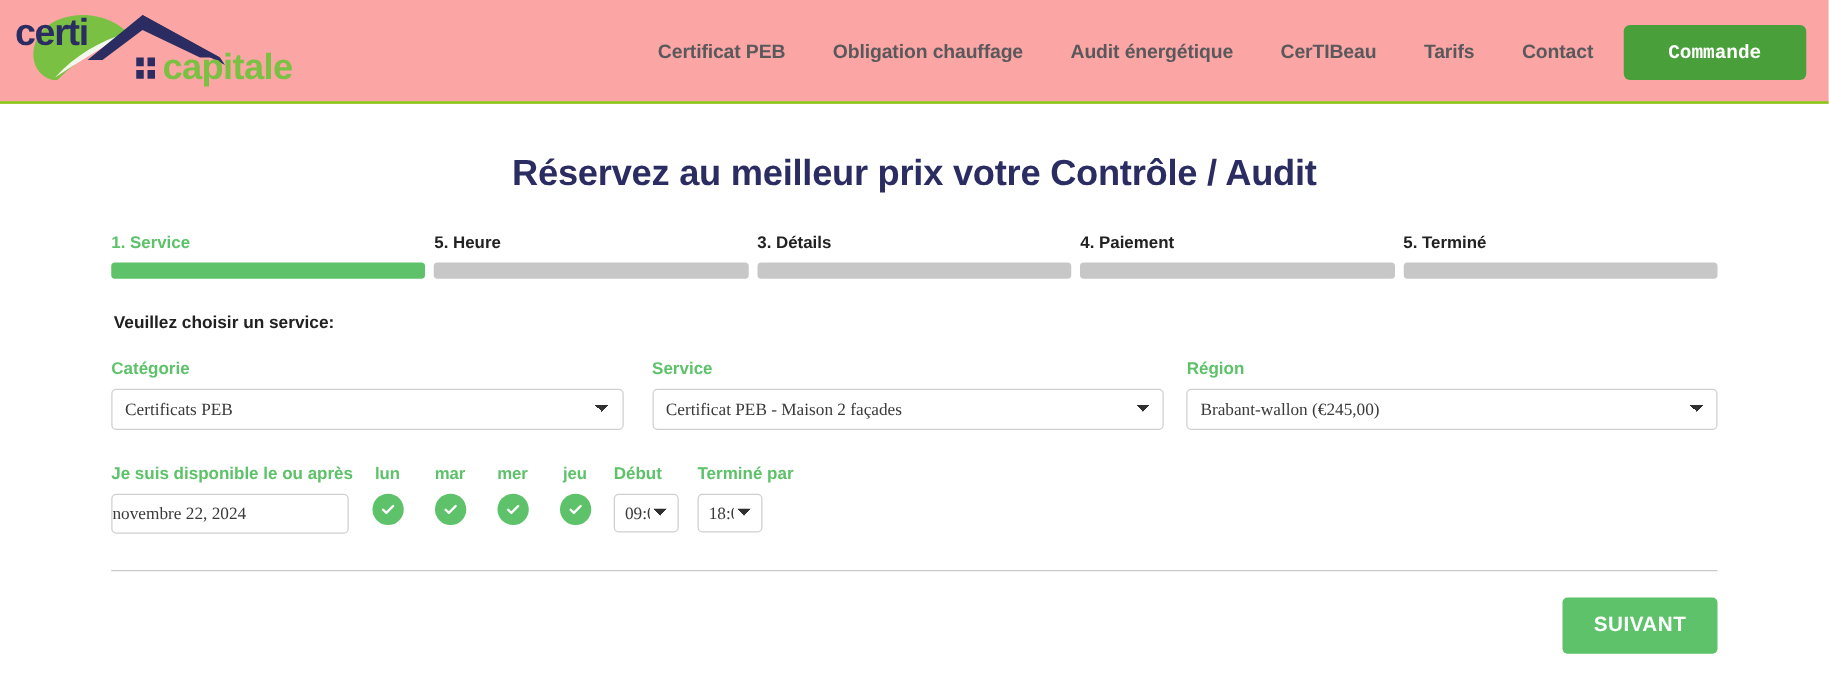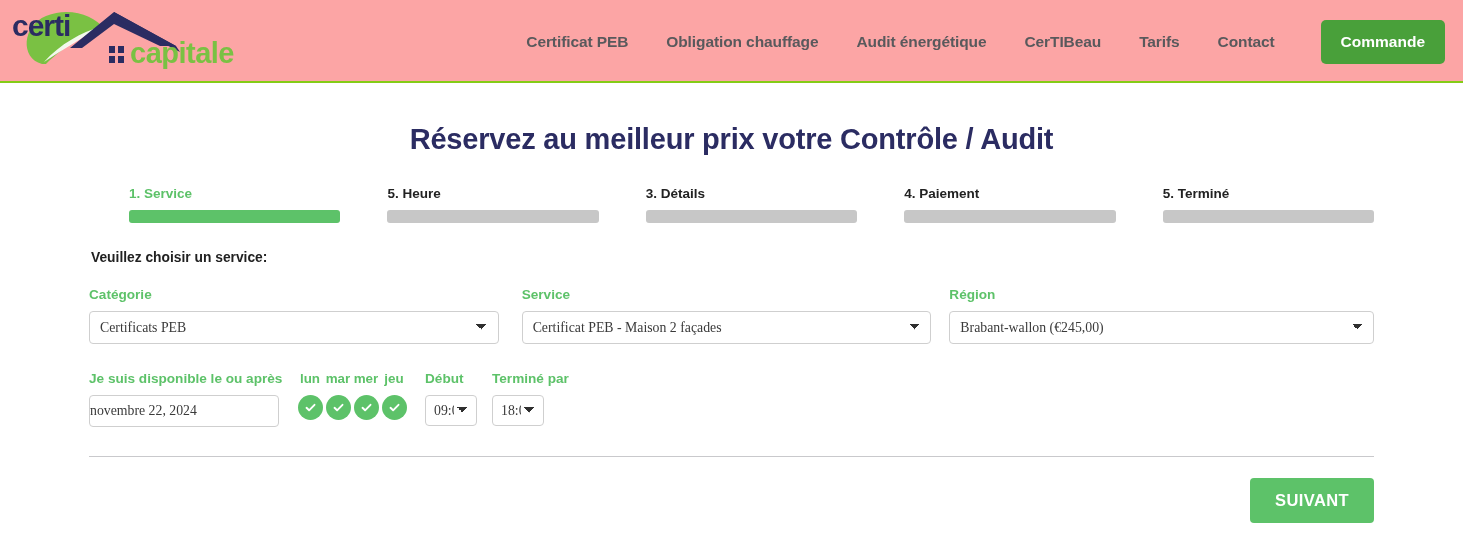--- a/index.html
+++ b/index.html
@@ -43,30 +43,31 @@
   .nav-link {
     color: #59595c;
     font-size: 15.5px;
     font-weight: bold;
     text-decoration: none;
     padding: 0 19px;
     white-space: nowrap;
     letter-spacing: -0.1px;
   }
   .nav-cta {
-    margin-left: 27px;
+    margin-left: 5px;
     background: #49a03a;
     color: #ffffff;
     font-size: 15.5px;
     font-weight: bold;
     border: none;
     border-radius: 5px;
-    padding: 13px 20px;
+    padding: 13px 36px;
     cursor: pointer;
     white-space: nowrap;
+    font-family: Liberation Mono, monospace;
   }
 
   
   .page {
     padding: 0;
   }
   .page-title {
     text-align: center;
     color: #2b2c62;
     font-size: 29px;
@@ -81,21 +82,20 @@
     padding-top: 30px;
   }
 
   
   .steps {
     display: flex;
     gap: 7px;
   }
   .step {
     flex: 1;
-    margin-left: 40px;
   }
   .step-label {
     font-size: 13.5px;
     font-weight: bold;
     color: #222222;
     margin-bottom: 9px;
     display: block;
   }
   .step.active .step-label { color: #5dc269; }
   .step-bar {
@@ -164,21 +164,21 @@
   .avail-row {
     display: flex;
     align-items: flex-start;
     margin-top: 27px;
   }
   .avail-date { width: 190px; margin-right: 18px; }
   .avail-date input.styled { height: 32px; }
 
   .days {
     display: flex;
-    gap: 2px;
+    gap: 24px;
     margin-right: 18px;
   }
   .day {
     display: flex;
     flex-direction: column;
     align-items: center;
     width: 26px;
   }
   .day-name {
     color: #5dc269;

